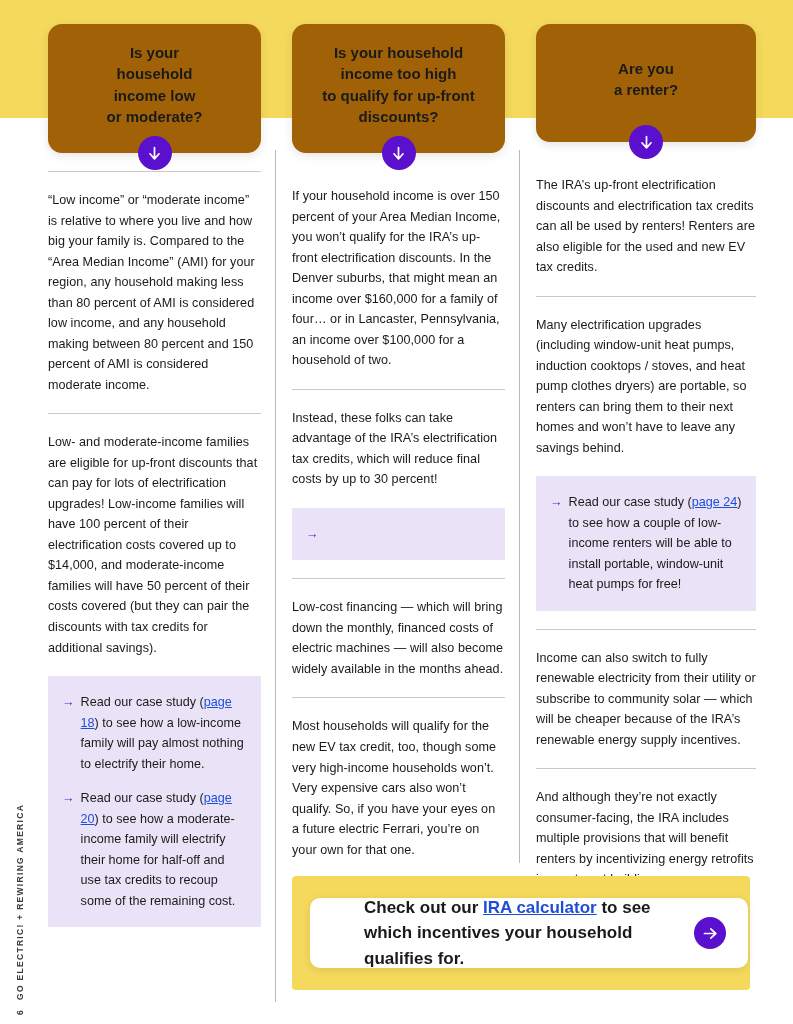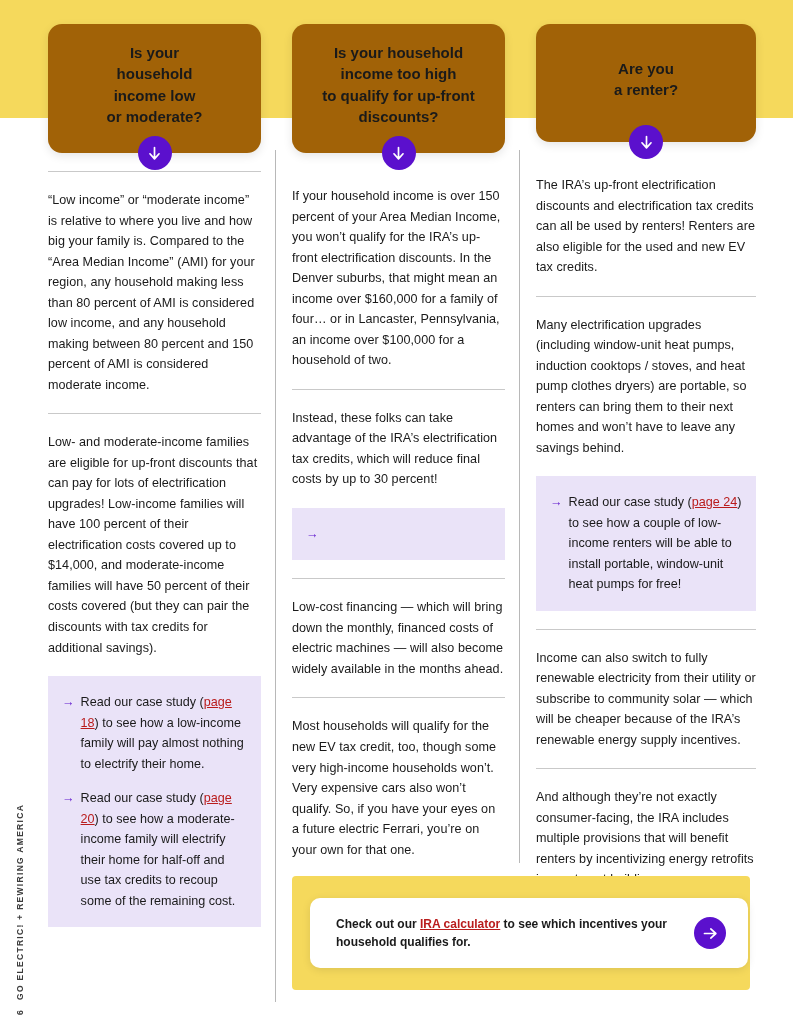--- a/index.html
+++ b/index.html
@@ -161,21 +161,21 @@
   .callout-arrow {
     color: #5b10cd;
     font-weight: 700;
     flex: 0 0 auto;
     margin-right: 6px;
     font-size: 12.6px;
     line-height: 1.63;
   }
   .callout-text { flex: 1 1 auto; }
   .pagelink {
-    color: #b91c1c;
+    color: #1d4ed8;
     text-decoration: underline;
   }
 
   
   .cta-band {
     position: absolute;
     left: 292px;
     top: 876px;
     width: 458px;
     height: 114px;
@@ -191,24 +191,25 @@
     background: #ffffff;
     border-radius: 10px;
     box-shadow: 0 2px 8px rgba(0,0,0,0.10);
     display: flex;
     align-items: center;
     padding: 0 22px 0 26px;
     box-sizing: border-box;
   }
   .cta-text {
     flex: 1 1 auto;
-    font-size: 12px;
+    font-size: 17px;
     font-weight: 700;
     line-height: 1.5;
     color: #1a1a1a;
+    margin-left: 28px;
   }
   .cta-btn {
     flex: 0 0 auto;
     width: 32px;
     height: 32px;
     border-radius: 50%;
     background: #5b10cd;
     display: flex;
     align-items: center;
     justify-content: center;

